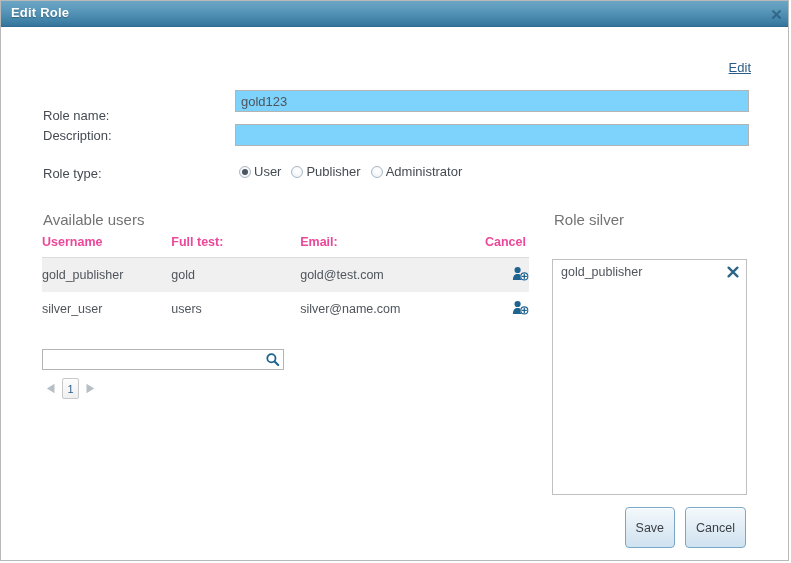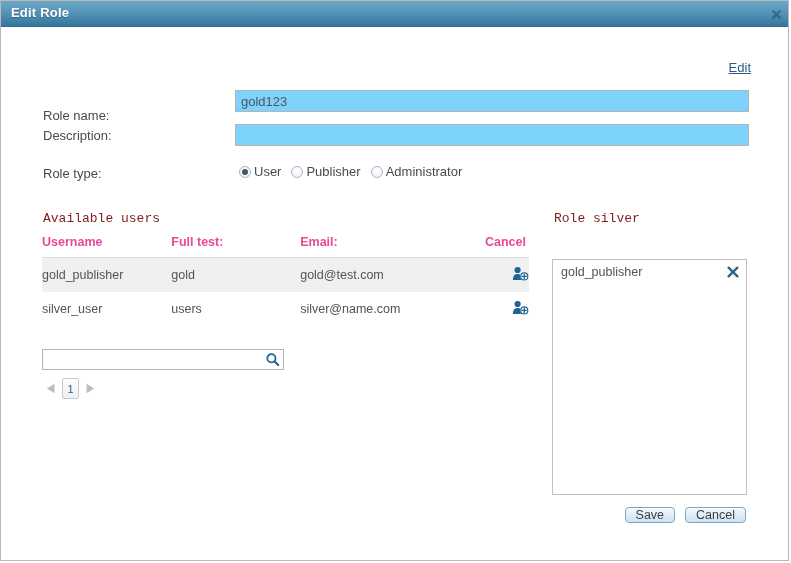--- a/index.html
+++ b/index.html
@@ -143,24 +143,23 @@
   }
   .radio-label {
     font-size: 13px;
     color: #444b52;
     white-space: nowrap;
   }
 
   
   .section-title {
     position: absolute;
-    font-size: 13px;
-    color: #7f1d1d;
-    white-space: nowrap;
-    font-family: Liberation Mono, monospace;
+    font-size: 15px;
+    color: #737373;
+    white-space: nowrap;
   }
   .title-available { left: 42px; top: 183px; }
   .title-members   { left: 553px; top: 183px; }
 
   
   .users-table {
     position: absolute;
     left: 41px;
     top: 207px;
     width: 487px;
@@ -299,21 +298,21 @@
 
   
   .footer-buttons {
     position: absolute;
     right: 44px;
     top: 479px;
     display: flex;
     align-items: center;
   }
   .btn {
-    height: 16px;
+    height: 41px;
     min-width: 42px;
     padding: 0 10px;
     margin-left: 10px;
     border: 1px solid #7ba7c7;
     border-radius: 4px;
     background: linear-gradient(to bottom, #f4f9fc 0%, #e3eef6 45%, #cfe2ef 100%);
     font-family: "Liberation Sans", sans-serif;
     font-size: 12.5px;
     color: #3b3f44;
     cursor: pointer;

